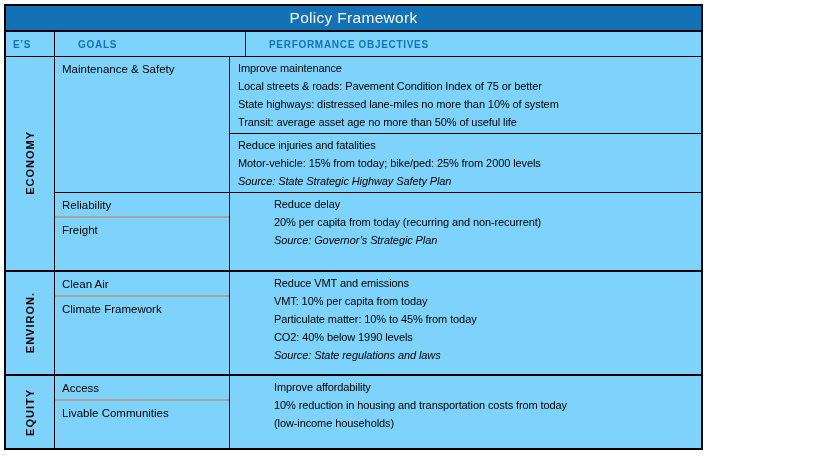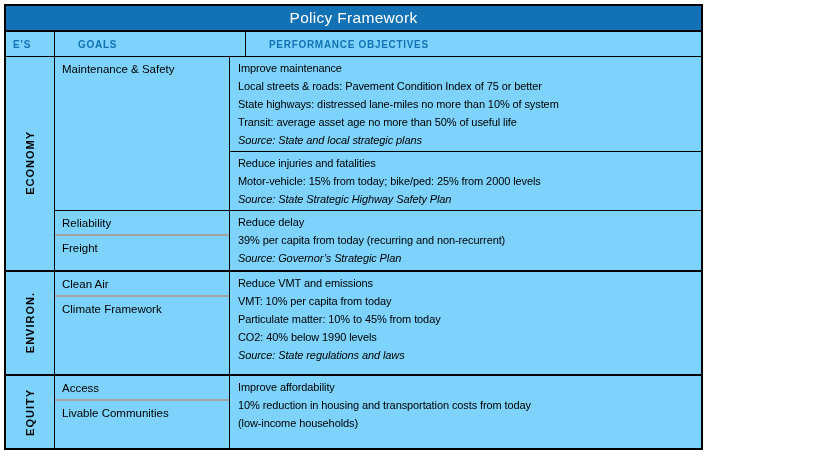--- a/index.html
+++ b/index.html
@@ -16,21 +16,21 @@
   .hcell.obj{flex:1;}
   .tbody{flex:1 1 auto;display:flex;flex-direction:column;min-height:0;}
   .section{display:flex;box-sizing:border-box;overflow:hidden;min-height:0;}
   .section + .section{border-top:2px solid #000;}
   .cat-cell{width:49px;flex:0 0 auto;border-right:1px solid #000;display:flex;align-items:center;
     justify-content:center;box-sizing:border-box;overflow:hidden;}
   .cat-label{writing-mode:vertical-rl;transform:rotate(180deg);font-weight:bold;font-size:11px;letter-spacing:1px;}
   .groups{flex:1;display:flex;flex-direction:column;min-width:0;min-height:0;}
   .group{display:flex;flex:0 0 auto;box-sizing:border-box;overflow:hidden;min-height:0;}
   .group + .group{border-top:1px solid #000;}
-  .group:last-child{flex:1 1 auto;}
+  .group:last-child{flex:1 1 auto;gap:36px;}
   .goals-col{width:175px;flex:0 0 auto;border-right:1px solid #000;display:flex;flex-direction:column;box-sizing:border-box;justify-content:flex-end;}
   .goal-cell{flex:0 0 auto;padding:4px 7px 3px;font-size:11.5px;line-height:16px;box-sizing:border-box;overflow:hidden;}
   .goal-cell + .goal-cell{border-top:2px solid #a3a3a3;}
   .goal-cell:last-child{flex:1 1 auto;}
   .obj-col{flex:1;display:flex;flex-direction:column;box-sizing:border-box;min-width:0;}
   .obj-block{flex:0 0 auto;padding:2px 8px 2px;box-sizing:border-box;overflow:hidden;}
   .obj-block + .obj-block{border-top:1px solid #000;}
   .obj-block:last-child{flex:1 1 auto;}
   .obj-line{font-size:11px;line-height:18px;white-space:nowrap;letter-spacing:-0.1px;}
   .obj-line.source{font-style:italic;}
@@ -54,38 +54,37 @@
           <div class="group">
             <div class="goals-col">
               <div class="goal-cell">Maintenance &amp; Safety</div>
             </div>
             <div class="obj-col">
               <div class="obj-block">
                 <div class="obj-line">Improve maintenance</div>
                 <div class="obj-line">Local streets &amp; roads: Pavement Condition Index of 75 or better</div>
                 <div class="obj-line">State highways: distressed lane-miles no more than 10% of system</div>
                 <div class="obj-line">Transit: average asset age no more than 50% of useful life</div>
-                <div class="obj-line source">Source: State and local strategic plans</div>
               </div>
               <div class="obj-block">
                 <div class="obj-line">Reduce injuries and fatalities</div>
                 <div class="obj-line">Motor-vehicle: 15% from today; bike/ped: 25% from 2000 levels</div>
                 <div class="obj-line source">Source: State Strategic Highway Safety Plan</div>
               </div>
             </div>
           </div>
           <div class="group">
             <div class="goals-col">
               <div class="goal-cell">Reliability</div>
               <div class="goal-cell">Freight</div>
             </div>
             <div class="obj-col">
               <div class="obj-block">
                 <div class="obj-line">Reduce delay</div>
-                <div class="obj-line">39% per capita from today (recurring and non-recurrent)</div>
+                <div class="obj-line">20% per capita from today (recurring and non-recurrent)</div>
                 <div class="obj-line source">Source: Governor’s Strategic Plan</div>
               </div>
             </div>
           </div>
         </div>
       </div>
       <div class="section" style="flex: 105 0 0px;">
         <div class="cat-cell">
           <span class="cat-label">ENVIRON.</span>
         </div>

